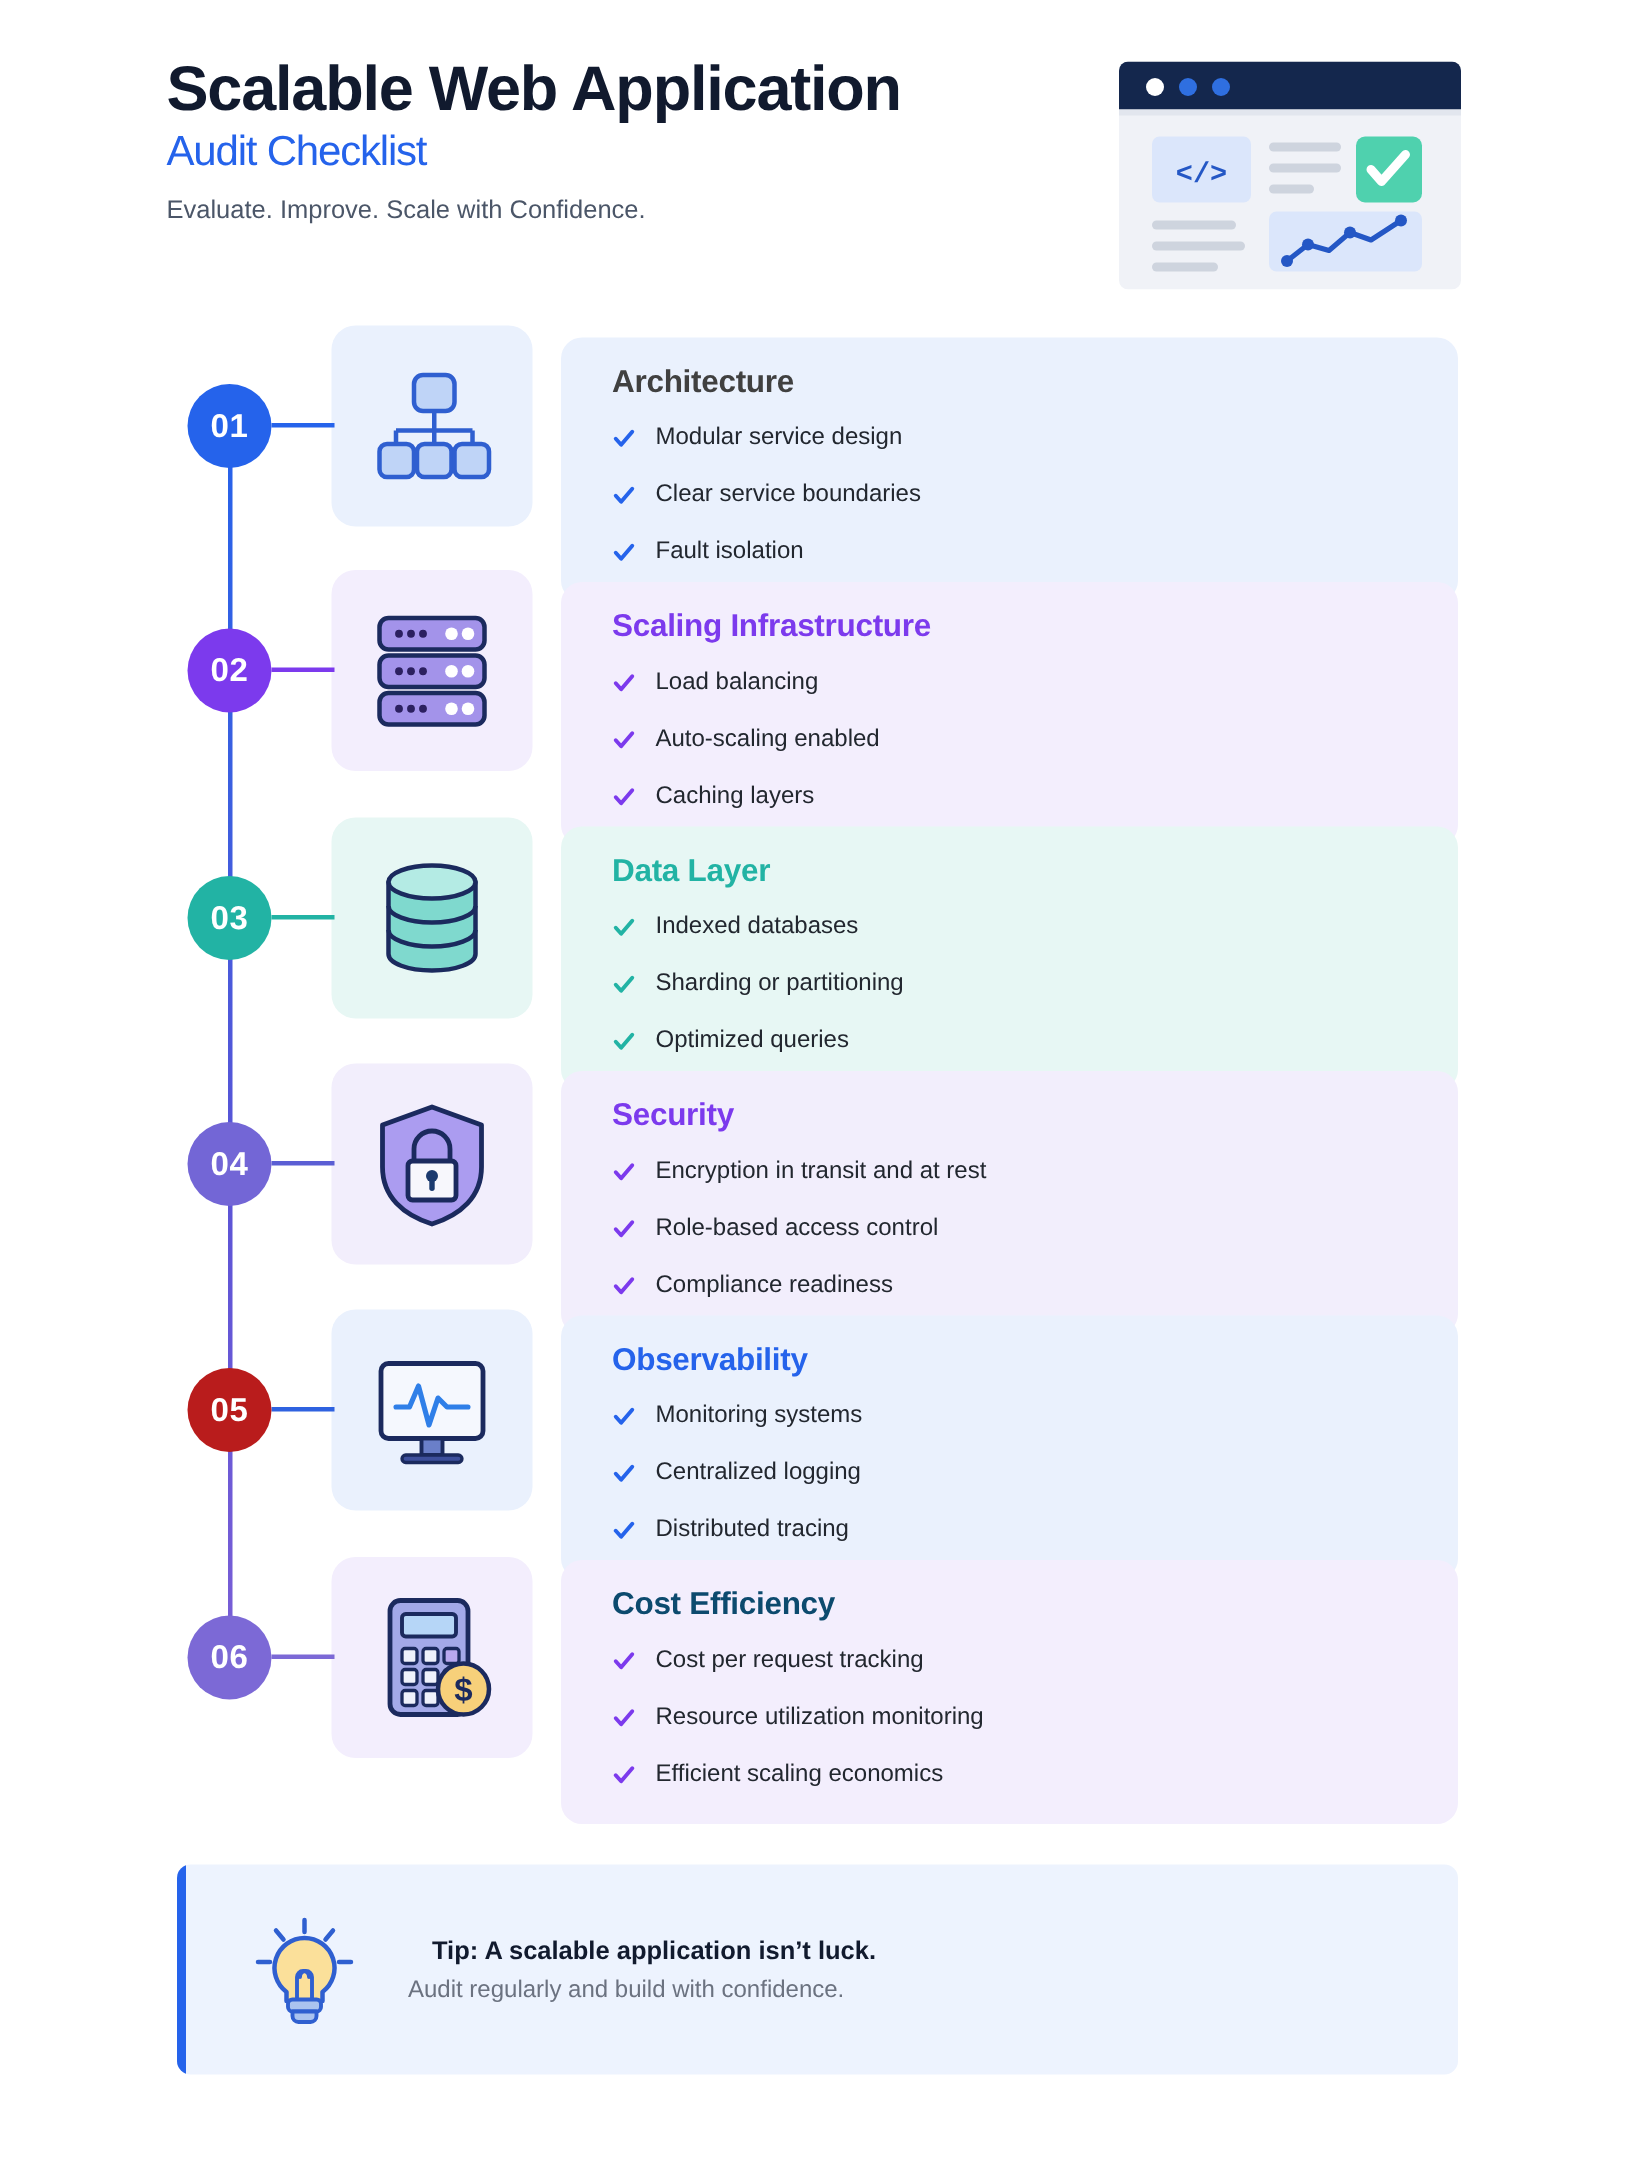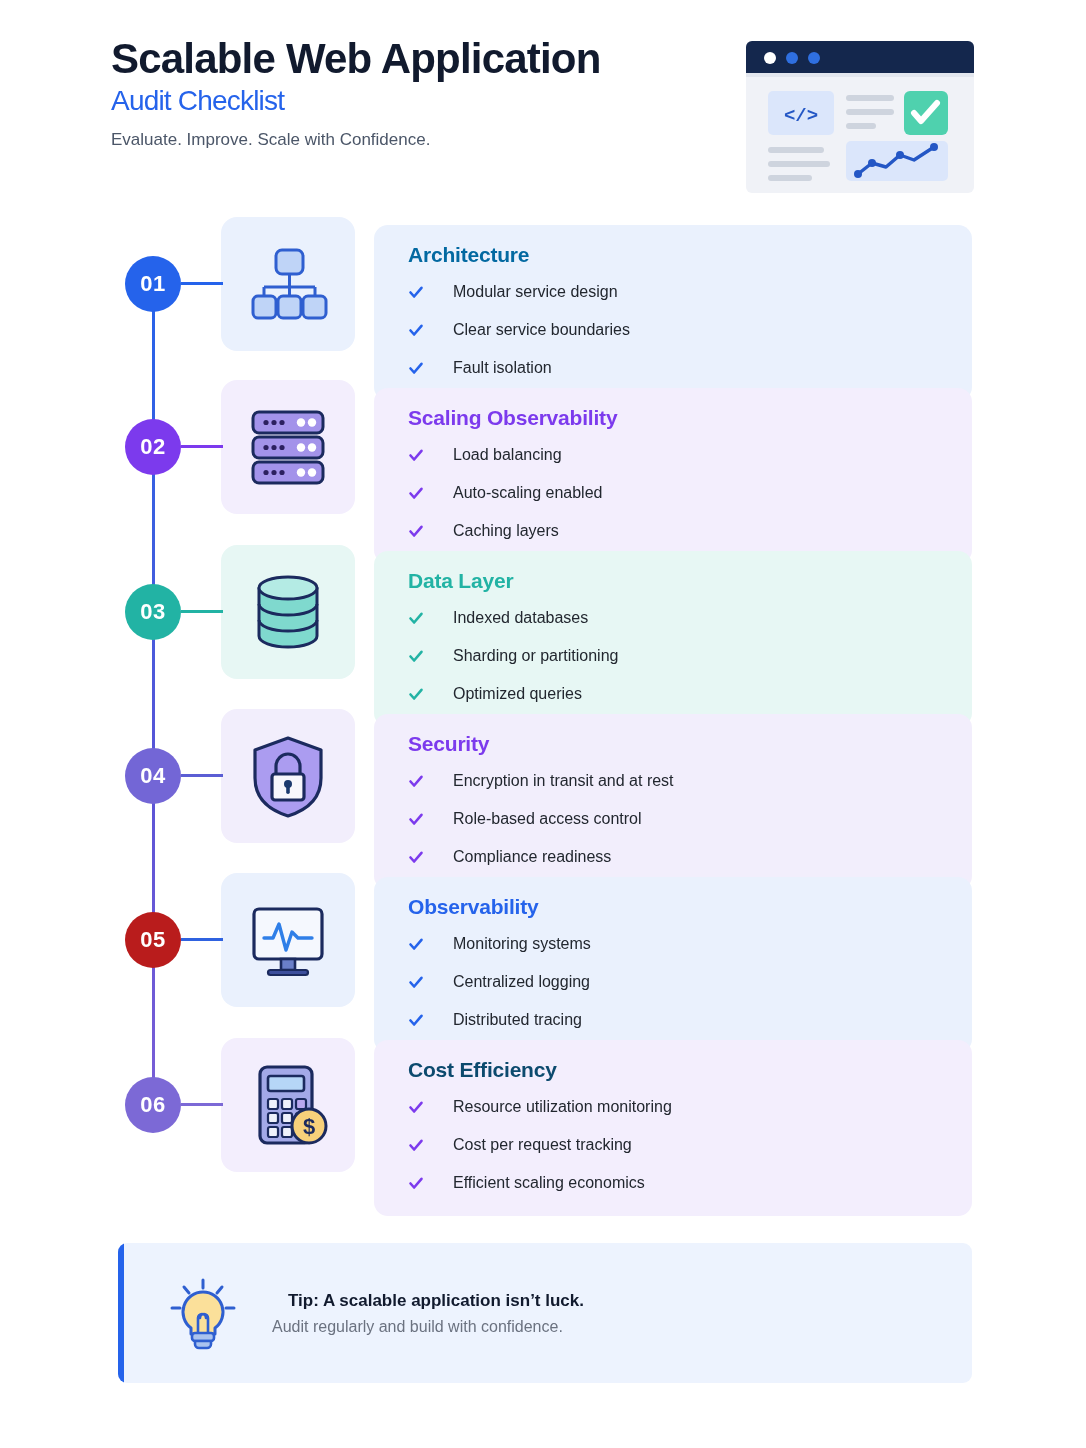--- a/index.html
+++ b/index.html
@@ -55,21 +55,21 @@
 
   .card {
     position:absolute; left:374px; width:598px;
     border-radius:14px; padding:18px 22px 20px 34px;
   }
   .card-title {
     font-size:21px; font-weight:700; margin-bottom:7px; letter-spacing:-0.2px;
   }
   .check-list { list-style:none; }
   .check-item {
-    display:flex; align-items:flex-start; gap:29px;
+    display:flex; align-items:flex-start; gap:13px;
     font-size:16px; color:#22272f; line-height:1.0; padding:5.5px 0;margin-top:11px;
   }
   .chk { width:16px; height:16px; flex:0 0 16px; }
 
   
   .tip {
     position:absolute; left:118px; top:1243px; width:854px; height:140px;
     background:#edf3fe; border-radius:9px; overflow:hidden;
     display:flex; align-items:center;
   }
@@ -126,21 +126,21 @@
       <div class="iconbox" style="top:3px;background:#eaf1fd;">
         <svg width="92" height="92" viewBox="0 0 92 92">
           <rect x="34" y="12" width="27" height="24" rx="6" fill="#bfd4f7" stroke="#2f5fd0" stroke-width="3"></rect>
           <path d="M47.5 36v13M22 49h51M22 49v10M47.5 49v10M73 49v10" stroke="#2f5fd0" stroke-width="3" fill="none"></path>
           <rect x="11" y="58" width="23" height="22" rx="5" fill="#bfd4f7" stroke="#2f5fd0" stroke-width="3"></rect>
           <rect x="36" y="58" width="23" height="22" rx="5" fill="#bfd4f7" stroke="#2f5fd0" stroke-width="3"></rect>
           <rect x="61" y="58" width="23" height="22" rx="5" fill="#bfd4f7" stroke="#2f5fd0" stroke-width="3"></rect>
         </svg>
       </div>
       <div class="card" style="top:11px;background:#eaf1fd;">
-        <div class="card-title" style="color:#0369a1;">Architecture</div>
+        <div class="card-title" style="color:#404040;">Architecture</div>
         <ul class="check-list">
           <li class="check-item">
             <svg class="chk" viewBox="0 0 16 16">
                 <path d="M2.5 8.5l3.6 4L13.5 3.8" stroke="#2563eb" stroke-width="2.6" fill="none" stroke-linecap="round" stroke-linejoin="round"></path>
               </svg>
             <span>Modular service design</span>
           </li>
           <li class="check-item">
             <svg class="chk" viewBox="0 0 16 16">
                 <path d="M2.5 8.5l3.6 4L13.5 3.8" stroke="#2563eb" stroke-width="2.6" fill="none" stroke-linecap="round" stroke-linejoin="round"></path>
@@ -182,21 +182,21 @@
             <rect x="11" y="61" width="70" height="21" rx="6" fill="#a393ea" stroke="#1b2a5e" stroke-width="3"></rect>
             <circle cx="24" cy="71.5" r="2.6" fill="#2c2060"></circle>
               <circle cx="32" cy="71.5" r="2.6" fill="#2c2060"></circle>
               <circle cx="40" cy="71.5" r="2.6" fill="#2c2060"></circle>
             <circle cx="59" cy="71.5" r="4.2" fill="#ffffff"></circle>
               <circle cx="70" cy="71.5" r="4.2" fill="#ffffff"></circle>
           </g>
         </svg>
       </div>
       <div class="card" style="top:11px;background:#f3eefd;">
-        <div class="card-title" style="color:#7c3aed;">Scaling Observability</div>
+        <div class="card-title" style="color:#7c3aed;">Scaling Infrastructure</div>
         <ul class="check-list">
           <li class="check-item">
             <svg class="chk" viewBox="0 0 16 16">
                 <path d="M2.5 8.5l3.6 4L13.5 3.8" stroke="#7c3aed" stroke-width="2.6" fill="none" stroke-linecap="round" stroke-linejoin="round"></path>
               </svg>
             <span>Load balancing</span>
           </li>
           <li class="check-item">
             <svg class="chk" viewBox="0 0 16 16">
                 <path d="M2.5 8.5l3.6 4L13.5 3.8" stroke="#7c3aed" stroke-width="2.6" fill="none" stroke-linecap="round" stroke-linejoin="round"></path>
@@ -342,27 +342,27 @@
           <text x="67" y="75" font-family="Liberation Sans, sans-serif" font-size="22" font-weight="700" fill="#1b2a5e" text-anchor="middle">$</text>
         </svg>
       </div>
       <div class="card" style="top:11px;background:#f3eefd;">
         <div class="card-title" style="color:#0c4a6e;">Cost Efficiency</div>
         <ul class="check-list">
           <li class="check-item">
             <svg class="chk" viewBox="0 0 16 16">
                 <path d="M2.5 8.5l3.6 4L13.5 3.8" stroke="#7c3aed" stroke-width="2.6" fill="none" stroke-linecap="round" stroke-linejoin="round"></path>
               </svg>
+            <span>Cost per request tracking</span>
+          </li>
+          <li class="check-item">
+            <svg class="chk" viewBox="0 0 16 16">
+                <path d="M2.5 8.5l3.6 4L13.5 3.8" stroke="#7c3aed" stroke-width="2.6" fill="none" stroke-linecap="round" stroke-linejoin="round"></path>
+              </svg>
             <span>Resource utilization monitoring</span>
-          </li>
-          <li class="check-item">
-            <svg class="chk" viewBox="0 0 16 16">
-                <path d="M2.5 8.5l3.6 4L13.5 3.8" stroke="#7c3aed" stroke-width="2.6" fill="none" stroke-linecap="round" stroke-linejoin="round"></path>
-              </svg>
-            <span>Cost per request tracking</span>
           </li>
           <li class="check-item">
             <svg class="chk" viewBox="0 0 16 16">
                 <path d="M2.5 8.5l3.6 4L13.5 3.8" stroke="#7c3aed" stroke-width="2.6" fill="none" stroke-linecap="round" stroke-linejoin="round"></path>
               </svg>
             <span>Efficient scaling economics</span>
           </li>
         </ul>
       </div>
     </div>

